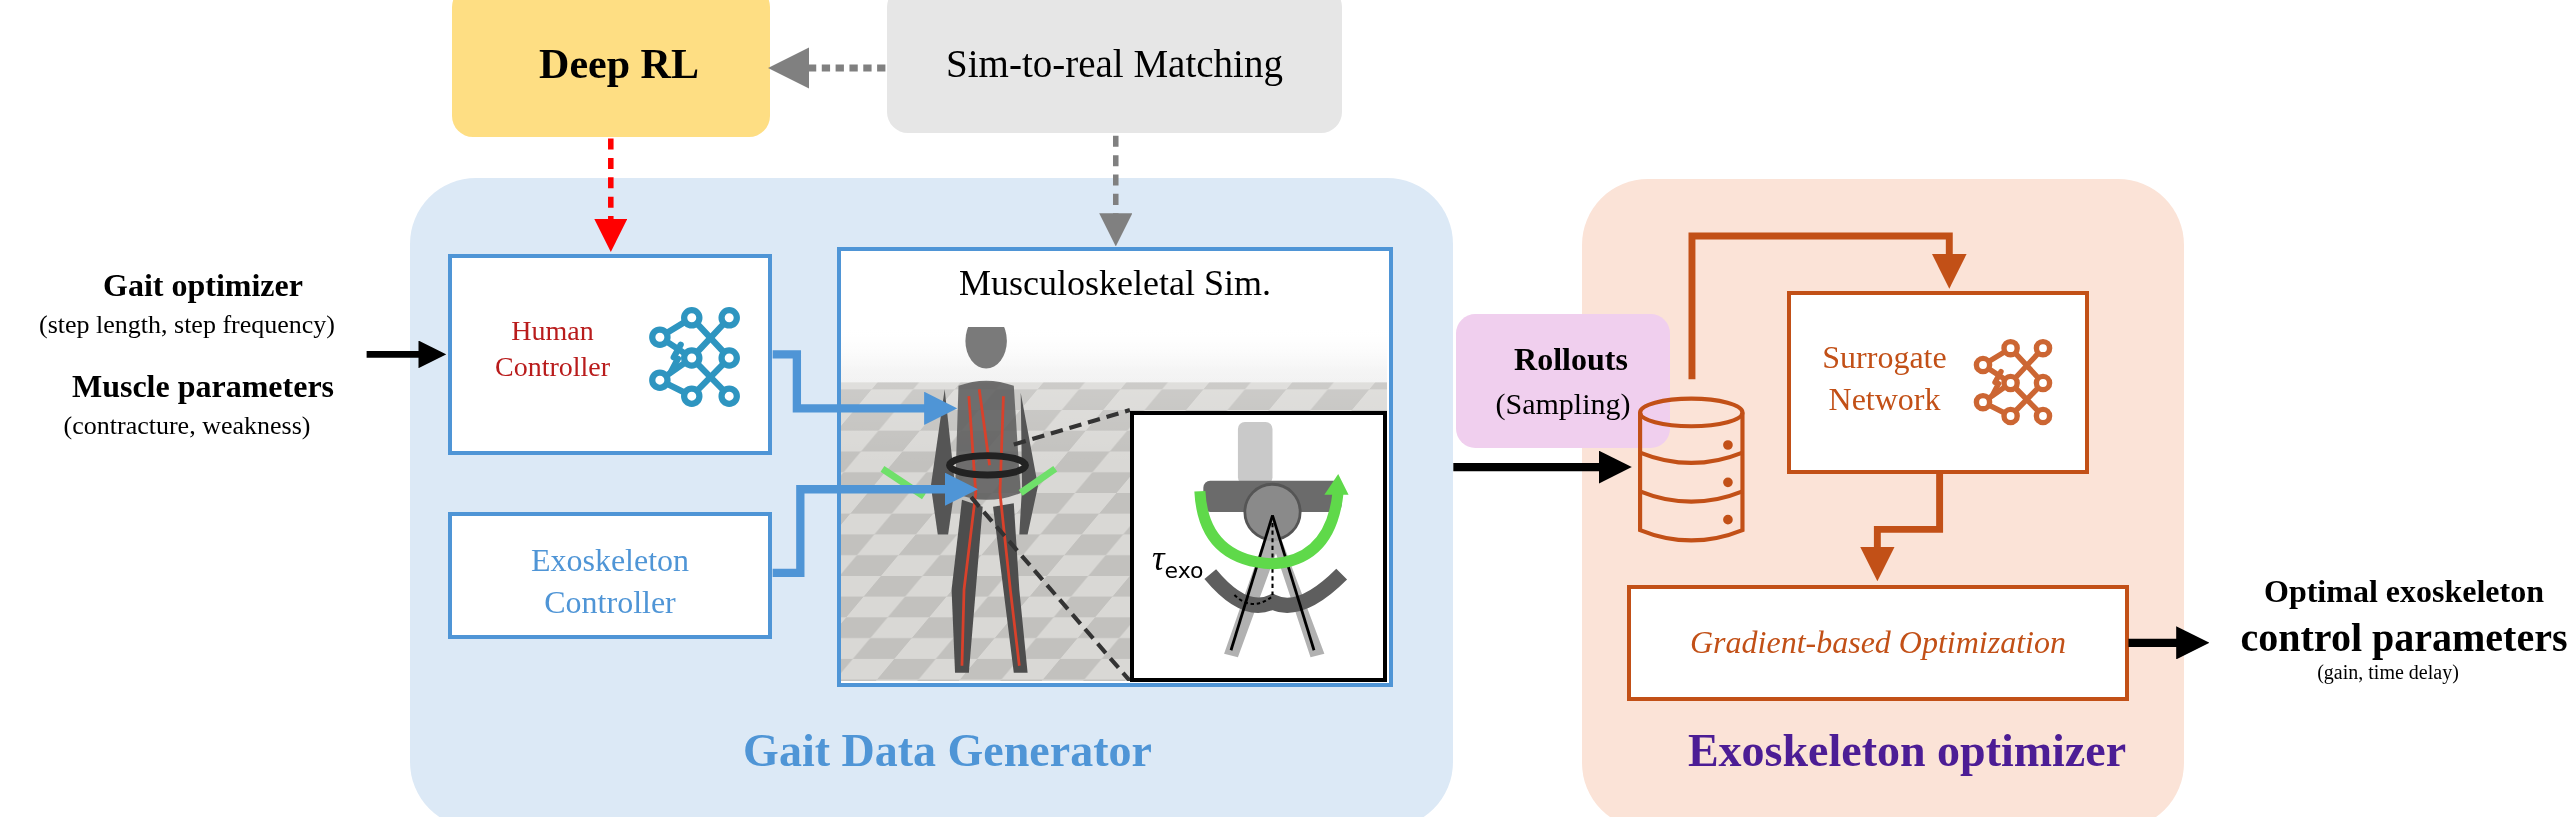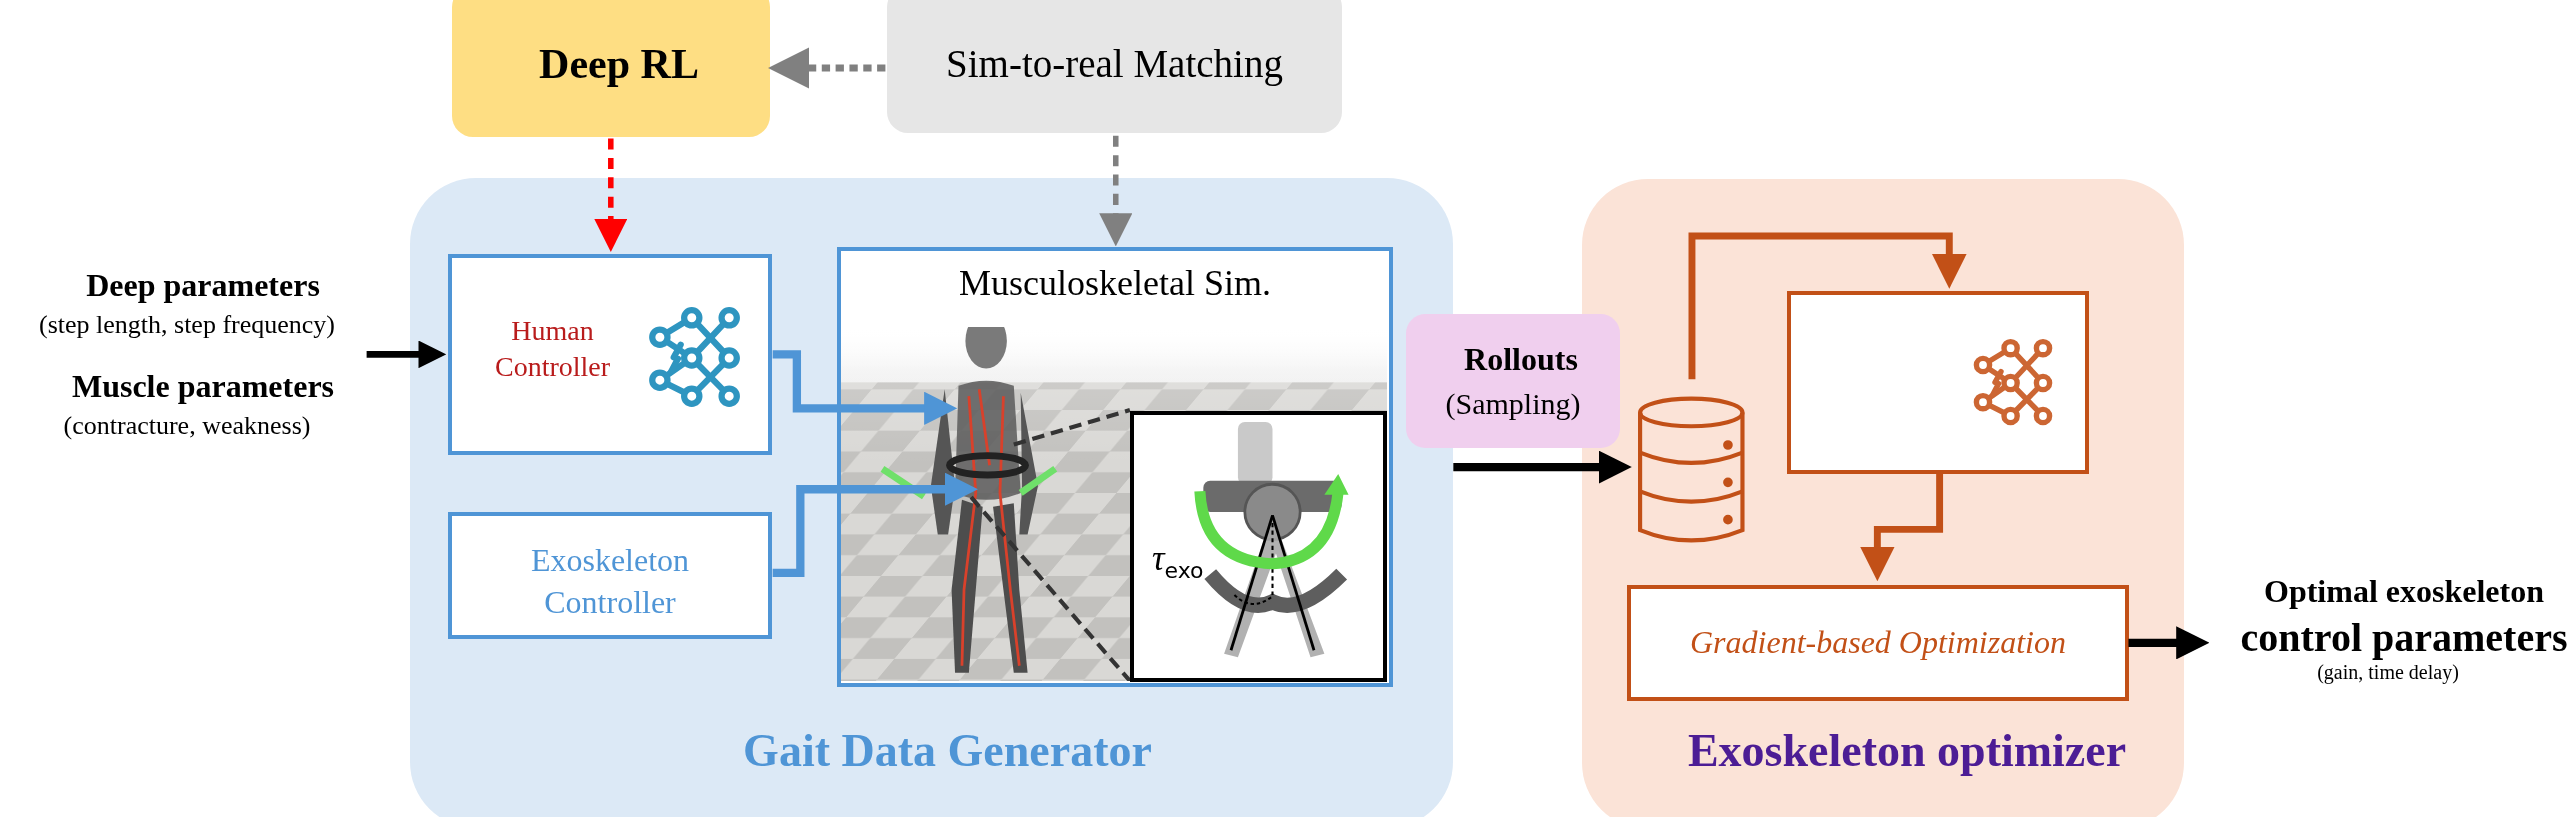--- a/index.html
+++ b/index.html
@@ -8,21 +8,21 @@
   .abs { position: absolute; }
   svg.layer { position: absolute; left: 0; top: 0; width: 2576px; height: 818px; }
   .txt { position: absolute; text-align: center; white-space: nowrap; line-height: 1.1; }
   .bold { font-weight: bold; padding-left: 16px; }
 
   .panel-blue { left: 410px; top: 178px; width: 1043px; height: 650px; background: #dce9f6; border-radius: 66px; }
   .panel-orange { left: 1582px; top: 179px; width: 602px; height: 650px; background: #fbe3d7; border-radius: 66px; }
 
   .box-deeprl { left: 452px; top: -14px; width: 318px; height: 151px; background: #fede83; border-radius: 21px; }
   .box-sim2real { left: 887px; top: -14px; width: 455px; height: 147px; background: #e6e6e6; border-radius: 21px; }
-  .box-rollouts { left: 1406px; top: 314px; width: 214px; height: 134px; background: #f0cfee; border-radius: 19.4px; }
+  .box-rollouts { left: 1456px; top: 314px; width: 214px; height: 134px; background: #f0cfee; border-radius: 19.4px; }
 
   .box-blue { background: #fff; border: 4.8px solid #4f95d6; box-sizing: border-box; }
   .box-orange { background: #fff; border: 4.8px solid #c25017; box-sizing: border-box; }
 
   .human-ctrl { left: 448px; top: 254px; width: 324px; height: 201px; }
   .exo-ctrl   { left: 448px; top: 512px; width: 324px; height: 127px; }
   .sim-box    { left: 837px; top: 247px; width: 556px; height: 440px; }
   .surrogate  { left: 1787px; top: 291px; width: 302px; height: 183px; }
   .gradient   { left: 1627px; top: 585px; width: 502px; height: 116px; }
 
@@ -37,21 +37,21 @@
 <div class="abs panel-blue"></div>
 <div class="abs panel-orange"></div>
 
 <div class="abs box-deeprl">
   <div class="txt bold" style="left:0;right:0;top:55px;font-size:42px;">Deep RL</div>
 </div>
 <div class="abs box-sim2real">
   <div class="txt" style="left:0;right:0;top:57px;font-size:39px;">Sim-to-real Matching</div>
 </div>
 
-<div class="txt bold" style="left:0;width:374px;top:268px;font-size:32px;">Deep parameters</div>
+<div class="txt bold" style="left:0;width:374px;top:268px;font-size:32px;">Gait optimizer</div>
 <div class="txt" style="left:0;width:374px;top:311px;font-size:26px;">(step length, step frequency)</div>
 <div class="txt bold" style="left:0;width:374px;top:369px;font-size:32px;">Muscle parameters</div>
 <div class="txt" style="left:0;width:374px;top:412px;font-size:26px;">(contracture, weakness)</div>
 
 <div class="abs box-blue human-ctrl">
   <div class="txt" style="left:14px;width:173px;top:55px;font-size:28px;color:#b91c1c;line-height:1.3;text-align:center;">
     <div>Human</div>
     <div>Controller</div>
   </div>
   <svg class="abs" style="left:194px;top:48px;" width="104" height="104" viewBox="0 0 150 150">
@@ -142,20 +142,24 @@
     </div>
   </div>
 </div>
 
 <div class="abs box-rollouts">
   <div class="txt bold" style="left:0;right:0;top:28px;font-size:32px;">Rollouts</div>
   <div class="txt" style="left:0;right:0;top:73px;font-size:30px;">(Sampling)</div>
 </div>
 
 <div class="abs box-orange surrogate">
+  <div class="txt" style="left:14px;width:159px;top:42px;font-size:32px;color:#c25017;line-height:1.3;">
+    <div>Surrogate</div>
+    <div>Network</div>
+  </div>
   <svg class="abs" style="left:180px;top:38px;" width="90" height="100" viewBox="0 0 150 150">
     <g stroke="#cc6633" stroke-width="9" fill="none" stroke-linecap="round">
       <line x1="20" y1="45" x2="66" y2="17"></line>
         <line x1="20" y1="45" x2="66" y2="75"></line>
       <line x1="20" y1="107" x2="66" y2="75"></line>
         <line x1="20" y1="107" x2="66" y2="130"></line>
       <line x1="50" y1="56" x2="40" y2="74"></line>
         <line x1="46" y1="76" x2="36" y2="95"></line>
       <line x1="66" y1="17" x2="120" y2="75"></line>
         <line x1="66" y1="75" x2="120" y2="17"></line>

